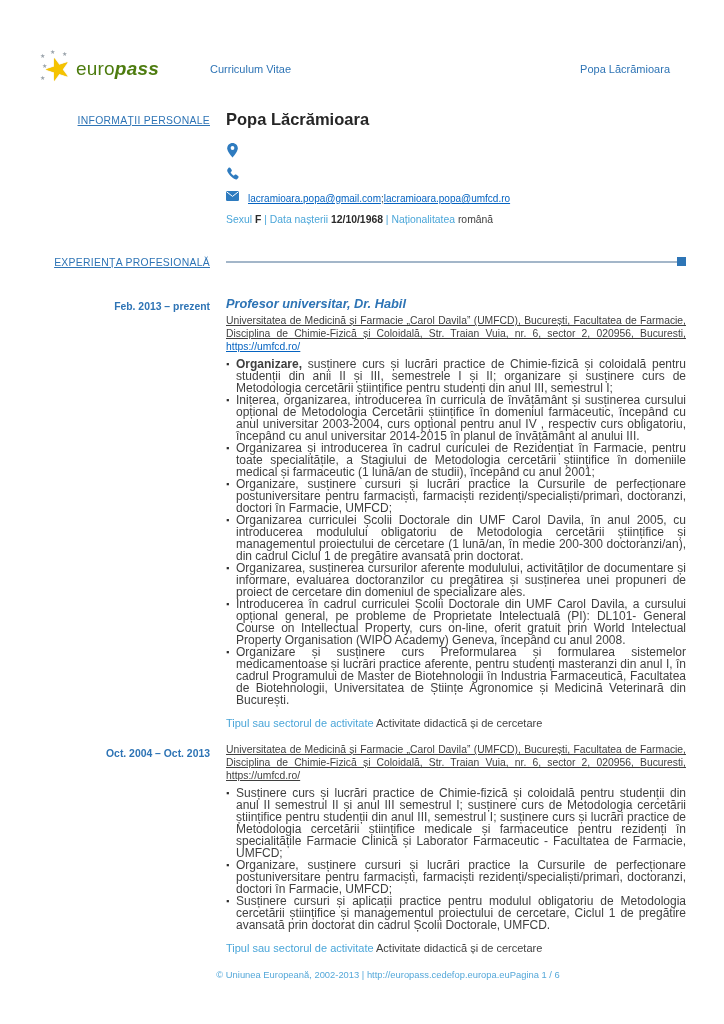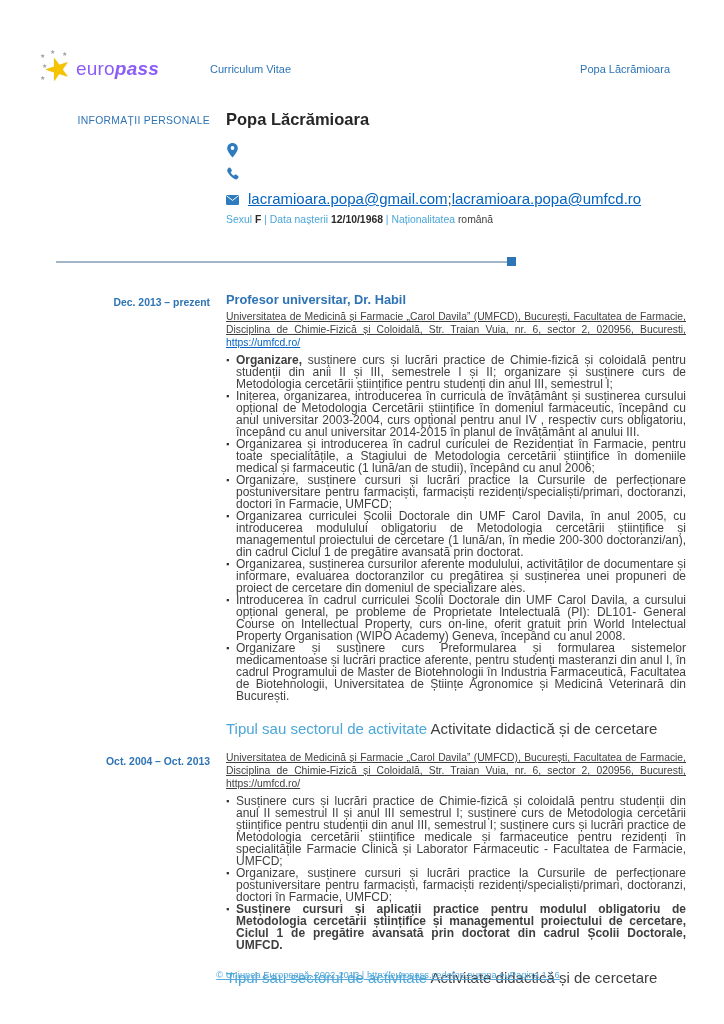--- a/index.html
+++ b/index.html
@@ -16,61 +16,61 @@
   .col-r { flex:0 0 460px; width:460px; margin-left:16px; }
 
   
   .header { margin-bottom:22px; align-items:center; }
   .logo { display:flex; align-items:center; height:38px; position:relative; }
   .logo-fig { position:relative; width:42px; height:38px; flex:0 0 42px; }
   .logo-star { position:absolute; left:4px; top:1px; font-size:30px; color:#f5c300;
                transform:rotate(-18deg); text-shadow:0 0 1px #d9a800; }
   .logo-dot { position:absolute; font-size:6px; color:#9aa3ab; }
   .d1{left:0;top:2px;} .d2{left:10px;top:-2px;} .d3{left:22px;top:0;} .d4{left:2px;top:12px;} .d5{left:0;top:24px;}
-  .logo-text { font-size:19px; color:#8b5cf6; margin-left:-6px; letter-spacing:0.2px; }
+  .logo-text { font-size:19px; color:#4d7c0f; margin-left:-6px; letter-spacing:0.2px; }
   .logo-text .pass { font-weight:bold; font-style:italic; }
   .header-right { display:flex; justify-content:space-between; width:460px; margin-left:0; }
   .doc-title, .header-name { color:#2e74b5; font-size:11px; }
 
   
-  .section-label { color:#2e74b5; font-size:10.4px; letter-spacing:0.3px; padding-top:2px; }
+  .section-label { color:#2e74b5; font-size:10.4px; letter-spacing:0.3px; padding-top:2px;text-decoration:underline; }
   .date-label { color:#2e74b5; font-size:10.4px; font-weight:bold; padding-top:2px; line-height:13px; }
 
   
   .person-name { font-size:16.5px; font-weight:bold; color:#262626; }
   .contact-block { margin-top:13px; }
-  .icon-row { display:flex; align-items:center; height:17px; margin-bottom:7px; font-size:15px; }
+  .icon-row { display:flex; align-items:center; height:17px; margin-bottom:7px; font-size:10px; }
   .icon { width:13px; height:15px; margin-right:9px; flex:0 0 13px; display:inline-block; }
   a.link { color:#0563c1; text-decoration:underline; }
   .demog { font-size:10.4px; }
   .lite { color:#4ba6d9; }
   .bval { font-weight:bold; color:#2b2b2b; }
 
   
   .exp-heading { margin-top:27px; }
   .rule-wrap { display:flex; align-items:flex-start; padding-top:5px; }
   .rule { flex:1; height:2px; background:#a3b6c9; margin-top:4px; }
   .rule-sq { width:9px; height:9px; background:#2e75b6; flex:0 0 9px; }
 
   
   .job { margin-top:26px; }
-  .job-title { color:#2e74b5; font-size:12.8px; font-weight:bold; margin-bottom:3px; }
+  .job-title { color:#2e74b5; font-size:12.8px; font-weight:bold; margin-bottom:3px;font-style:italic; }
   .body-text { font-size:10.35px; line-height:13px; text-align:justify; color:#3f3f3f;text-decoration:underline; }
   .employer { margin-bottom:5px; }
   ul.bullets { list-style:none; margin:0; padding:0; }
   ul.bullets li { position:relative; padding-left:10px; font-size:12px; line-height:12px; text-align:justify; }
   ul.bullets li::before { content:"▪"; position:absolute; left:0; top:0; font-size:9px; color:#2b2b2b; }
   .b { font-weight:bold; }
-  li.bold-item { font-weight:bold; }
-  .activity { margin-top:18px; font-size:15px; }
+  li.bold-item { font-weight:normal; }
+  .activity { margin-top:11px; font-size:11px; }
   .job2 { margin-top:14px; }
 
   
   .footer { position:absolute; top:969px; left:40px; right:38px; display:flex; align-items:center;
-            font-size:9.4px; color:#55a8d9;text-decoration:underline; }
+            font-size:9.4px; color:#55a8d9; }
   .footer .f-spacer { flex:1; }
   .footer .f-center { text-align:center; }
   .footer .f-right { flex:1; text-align:left; }
 </style>
 </head>
 <body>
 
 <div class="page">
 
   <div class="row header">
@@ -130,40 +130,43 @@
           <span class="lite">Sexul</span>
           <span class="bval">F</span><span class="lite"> | </span><span class="lite">Data nașterii</span>
           <span class="bval">12/10/1968</span><span class="lite"> | </span><span class="lite">Naționalitatea</span>
           <span>română</span>
         </div>
       </div>
     </div>
   </div>
 
   <div class="row exp-heading">
+    <div class="col-l">
+      <span class="section-label">EXPERIENȚA PROFESIONALĂ</span>
+    </div>
     <div class="col-r">
       <div class="rule-wrap">
         <div class="rule"></div>
         <div class="rule-sq"></div>
       </div>
     </div>
   </div>
 
   <div class="row job">
     <div class="col-l">
-      <span class="date-label">Dec. 2013 – prezent</span>
+      <span class="date-label">Feb. 2013 – prezent</span>
     </div>
     <div class="col-r">
       <div class="job-title">Profesor universitar, Dr. Habil</div>
       <p class="body-text employer"><span>Universitatea de Medicină și Farmacie „Carol Davila” (UMFCD), București, Facultatea de Farmacie, Disciplina de Chimie-Fizică și Coloidală, Str. Traian Vuia, nr. 6, sector 2, 020956, Bucuresti,</span>
         <a class="link" href="#">https://umfcd.ro/</a></p>
       <ul class="bullets">
         <li><span class="b">Organizare,</span><span> susținere curs și lucrări practice de Chimie-fizică și coloidală pentru studenții din anii II și III, semestrele I și II;  organizare și susținere curs de Metodologia cercetării științifice  pentru studenți din anul III, semestrul I;</span></li>
         <li>Inițerea, organizarea, introducerea în curricula de învățământ și susținerea cursului opțional de Metodologia Cercetării științifice în domeniul farmaceutic, începând cu anul universitar 2003-2004, curs opțional pentru anul IV , respectiv curs obligatoriu, începând cu anul universitar 2014-2015 în planul de învățământ al anului III.</li>
-        <li>Organizarea și introducerea în cadrul curiculei de Rezidențiat în Farmacie, pentru toate specialitățile, a Stagiului de Metodologia cercetării științifice în domeniile medical și farmaceutic (1 lună/an de studii), începând cu anul 2006;</li>
+        <li>Organizarea și introducerea în cadrul curiculei de Rezidențiat în Farmacie, pentru toate specialitățile, a Stagiului de Metodologia cercetării științifice în domeniile medical și farmaceutic (1 lună/an de studii), începând cu anul 2001;</li>
         <li>Organizare, susținere cursuri și lucrări practice la Cursurile de perfecționare postuniversitare pentru farmaciști, farmaciști rezidenți/specialiști/primari, doctoranzi, doctori în Farmacie, UMFCD;</li>
         <li>Organizarea curriculei Școlii Doctorale din UMF Carol Davila, în anul 2005, cu introducerea modulului obligatoriu de Metodologia cercetării științifice și managementul proiectului de cercetare (1 lună/an, în medie 200-300 doctoranzi/an), din cadrul Ciclul 1 de pregătire avansată prin doctorat.</li>
         <li>Organizarea, susținerea cursurilor aferente modulului, activităților de documentare și informare, evaluarea doctoranzilor cu pregătirea și susținerea unei propuneri de proiect de cercetare din domeniul de specializare ales.</li>
         <li>Introducerea în cadrul curriculei Școlii Doctorale din UMF Carol Davila, a cursului opțional general, pe probleme de Proprietate Intelectuală (PI): DL101- General Course on Intellectual Property, curs on-line, oferit gratuit prin World Intelectual Property Organisation (WIPO Academy) Geneva, începând cu anul 2008.</li>
         <li>Organizare și susținere curs Preformularea și formularea sistemelor medicamentoase și lucrări practice aferente, pentru studenți masteranzi din anul I, în cadrul Programului de Master de Biotehnologii în Industria Farmaceutică, Facultatea de Biotehnologii, Universitatea de Științe Agronomice și Medicină Veterinară din București.</li>
       </ul>
       <div class="activity">
         <span class="lite">Tipul sau sectorul de activitate</span>
         <span>Activitate didactică și de cercetare</span>
       </div>

